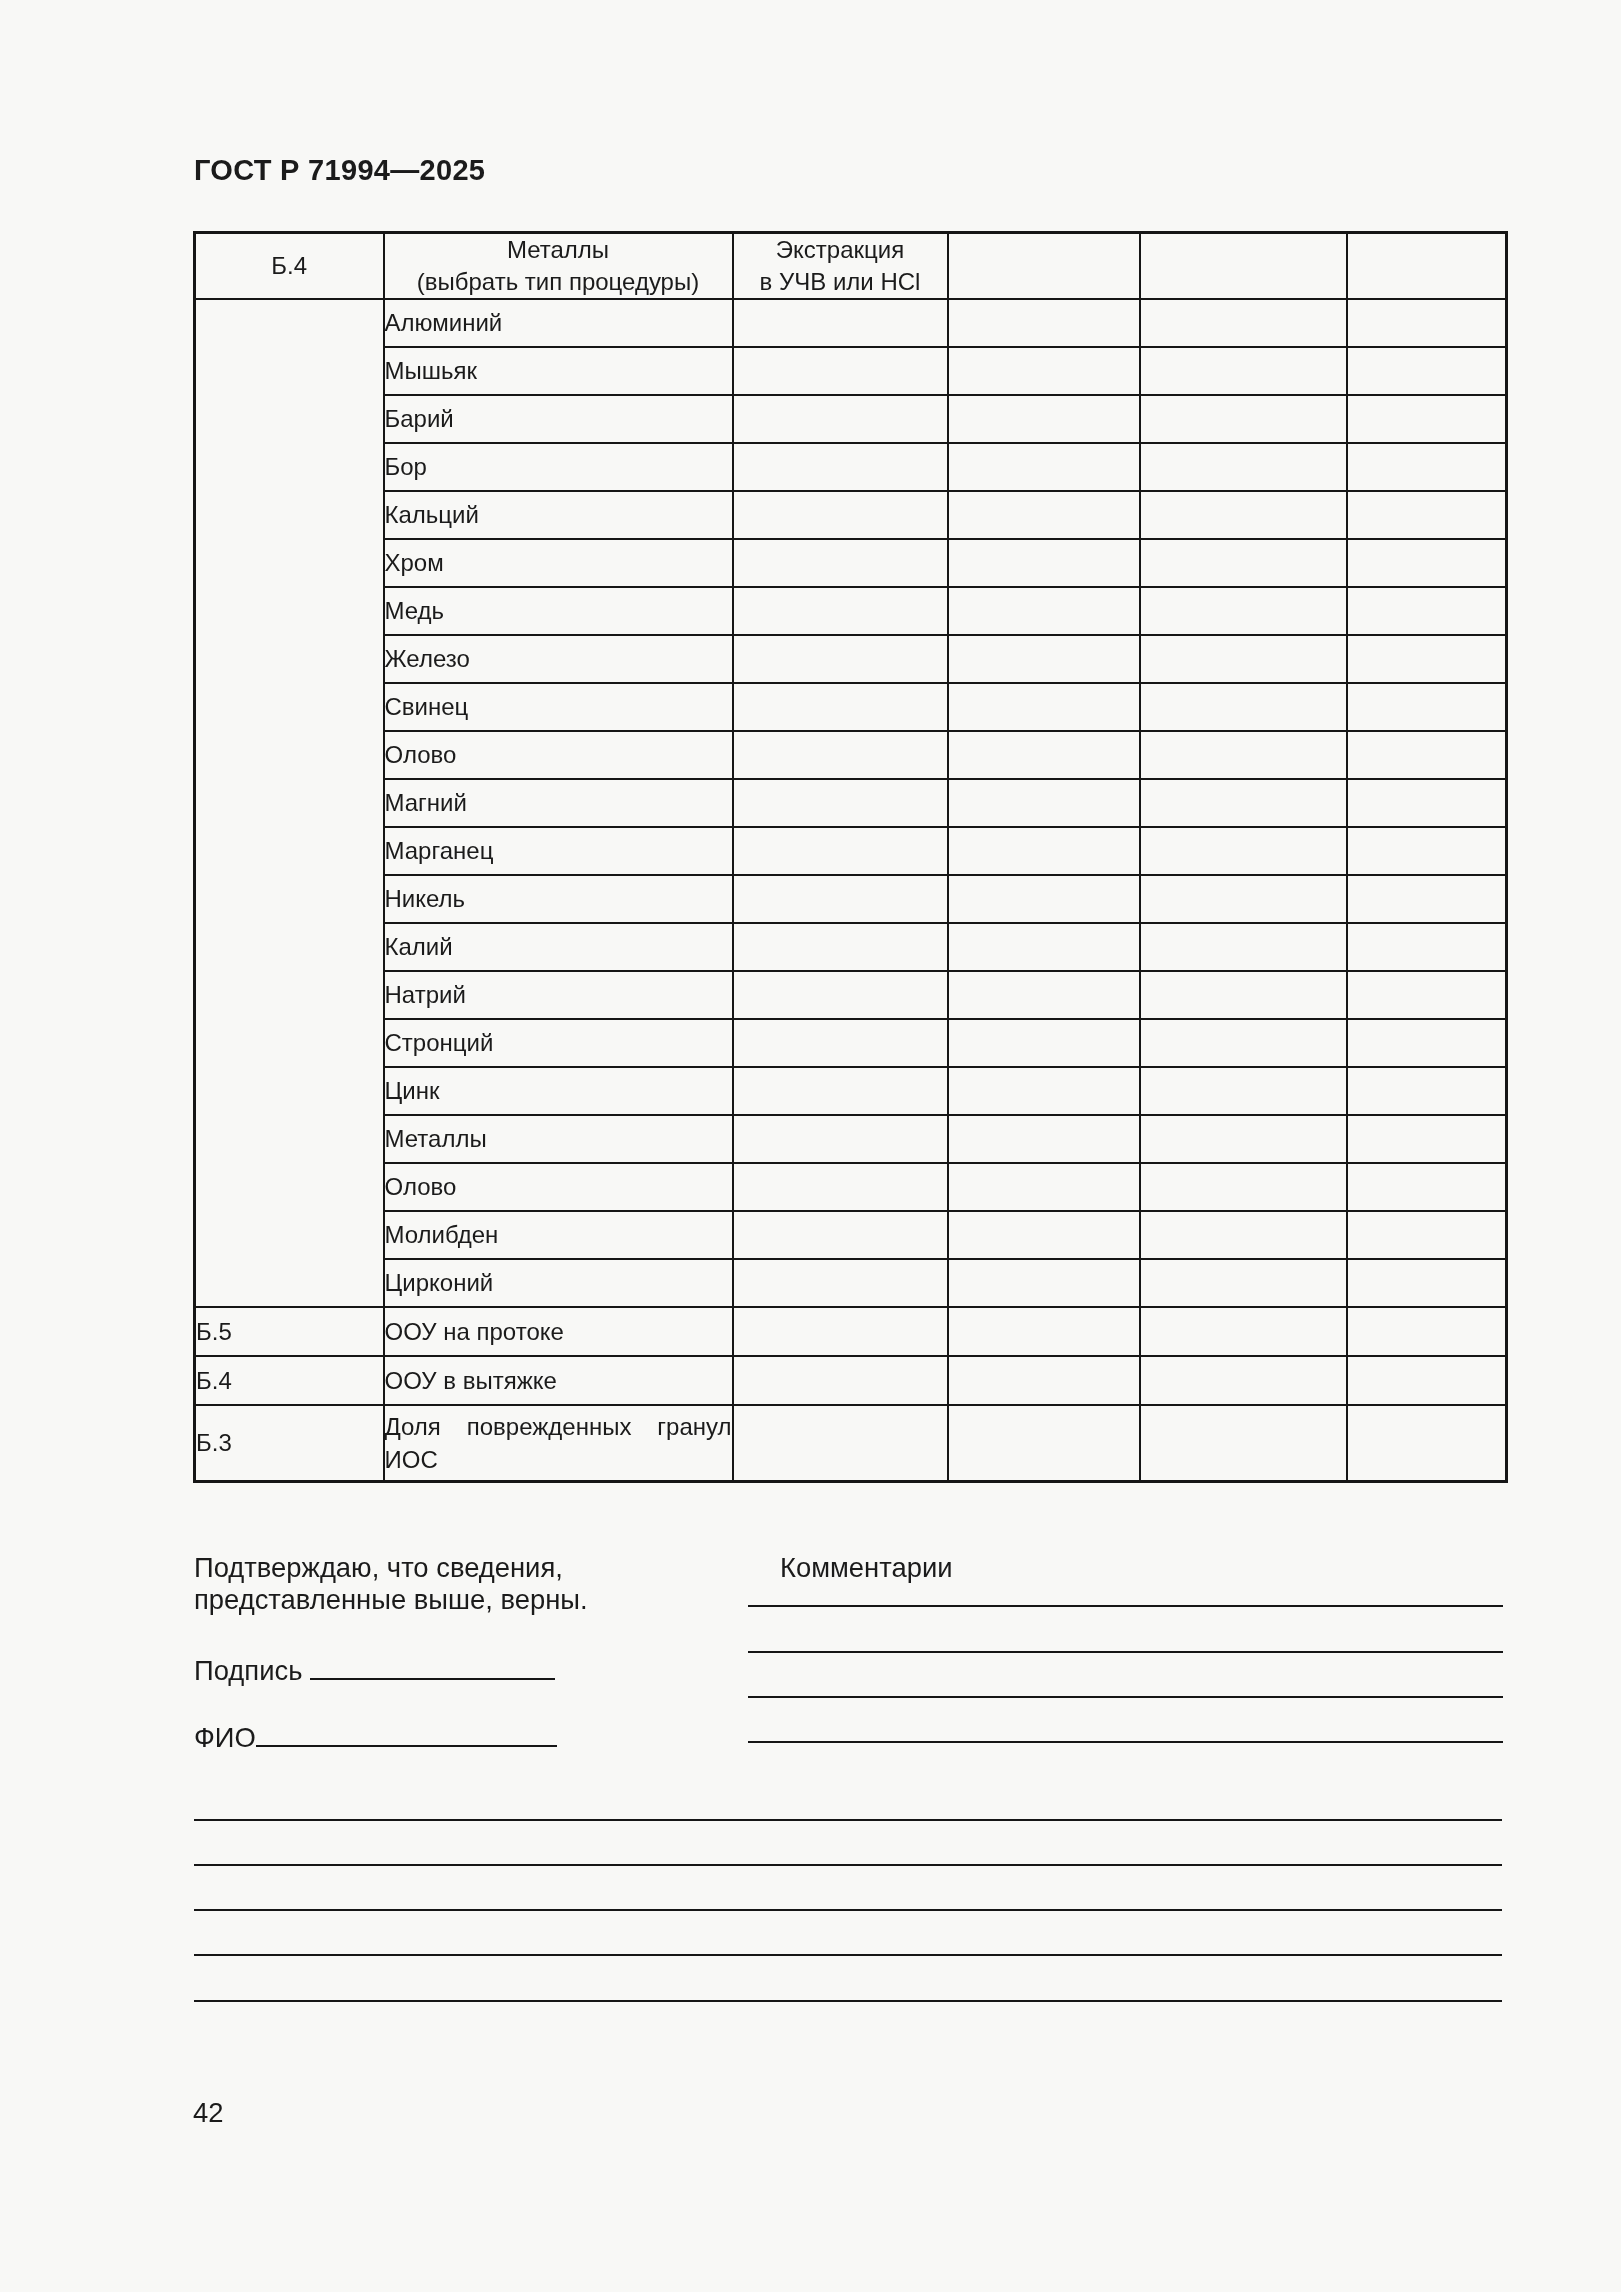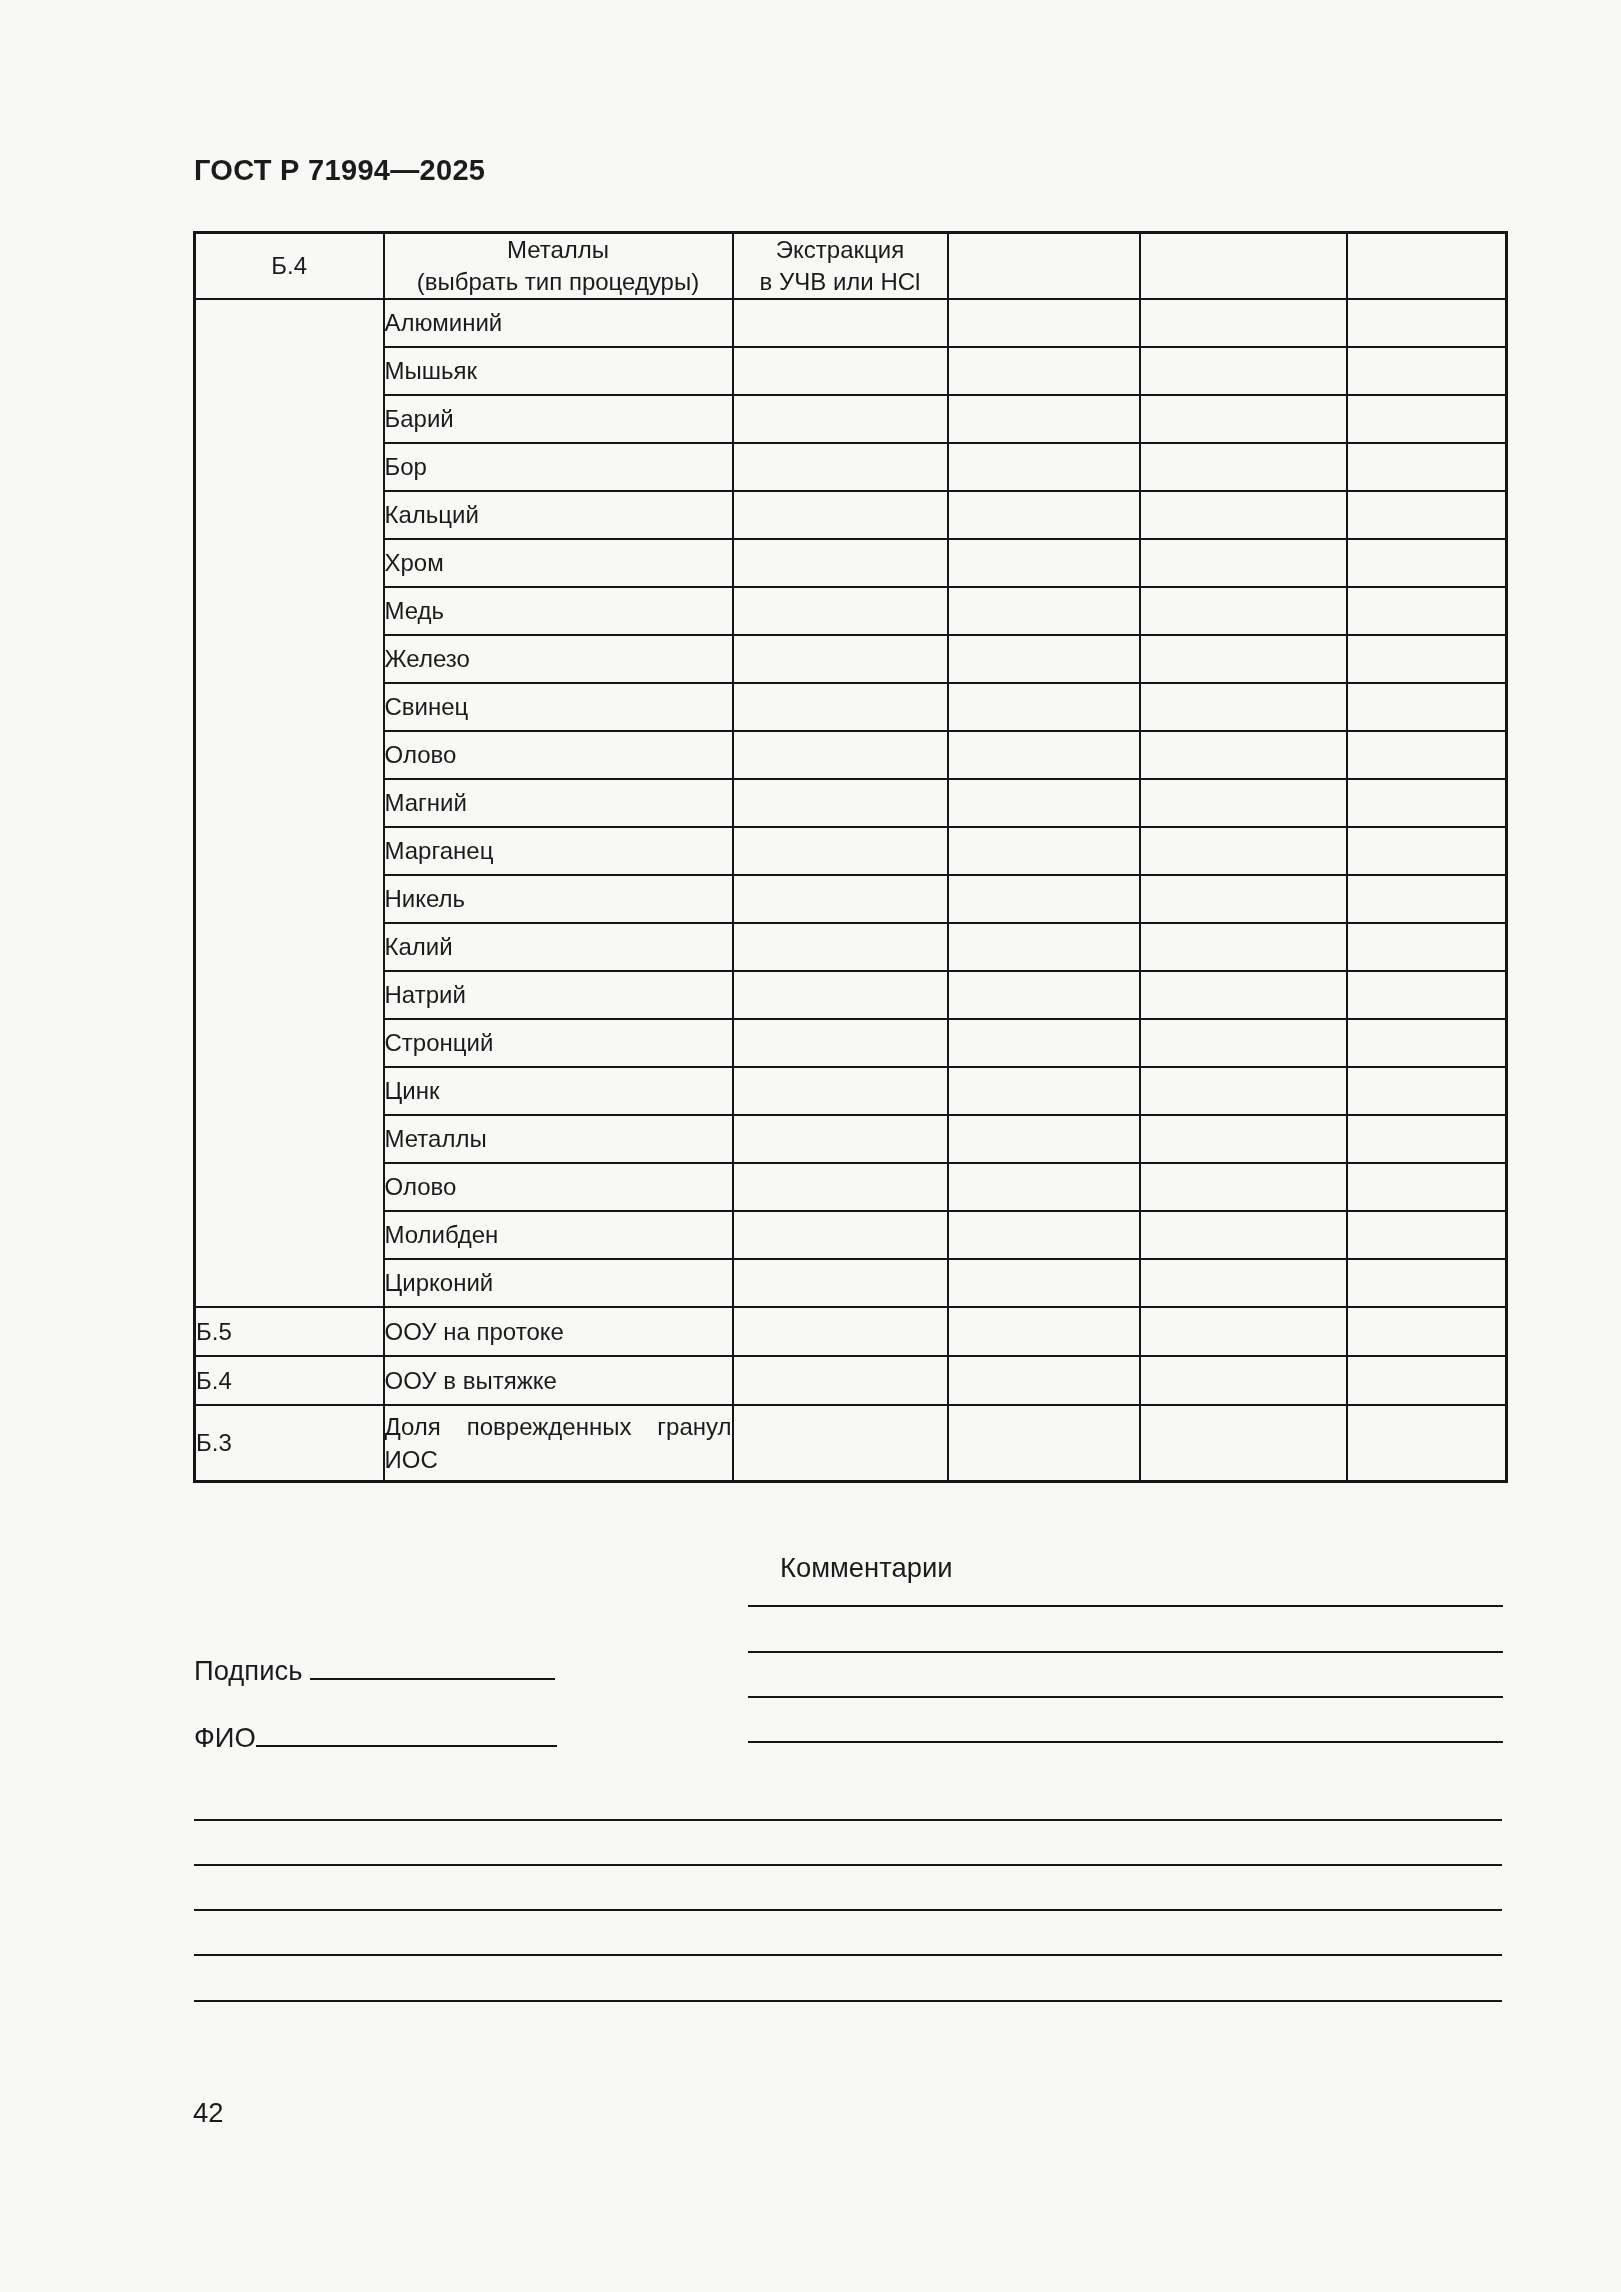--- a/index.html
+++ b/index.html
@@ -308,20 +308,24 @@
             </td>
             <td></td>
             <td></td>
             <td></td>
             <td></td>
           </tr>
         </tbody>
     </table>
   </div>
 
+  <div class="abs txt confirm-block">
+    <div>Подтверждаю, что сведения,</div>
+    <div>представленные выше, верны.</div>
+  </div>
 
   <div class="abs txt sign-row">
     <span>Подпись</span><span class="blank-line sign-line"></span>
   </div>
 
   <div class="abs txt fio-row">
     <span>ФИО</span><span class="blank-line fio-line"></span>
   </div>
 
   <div class="abs txt comments-label">Комментарии</div>

